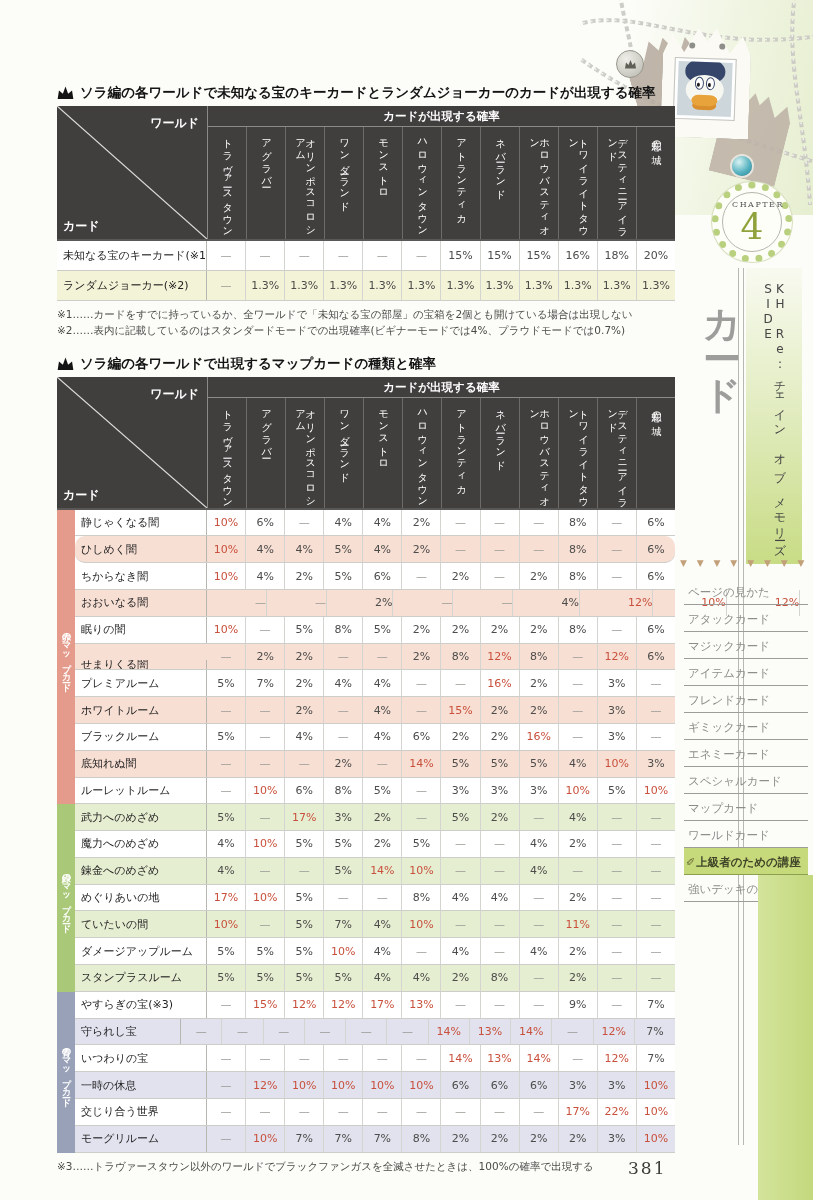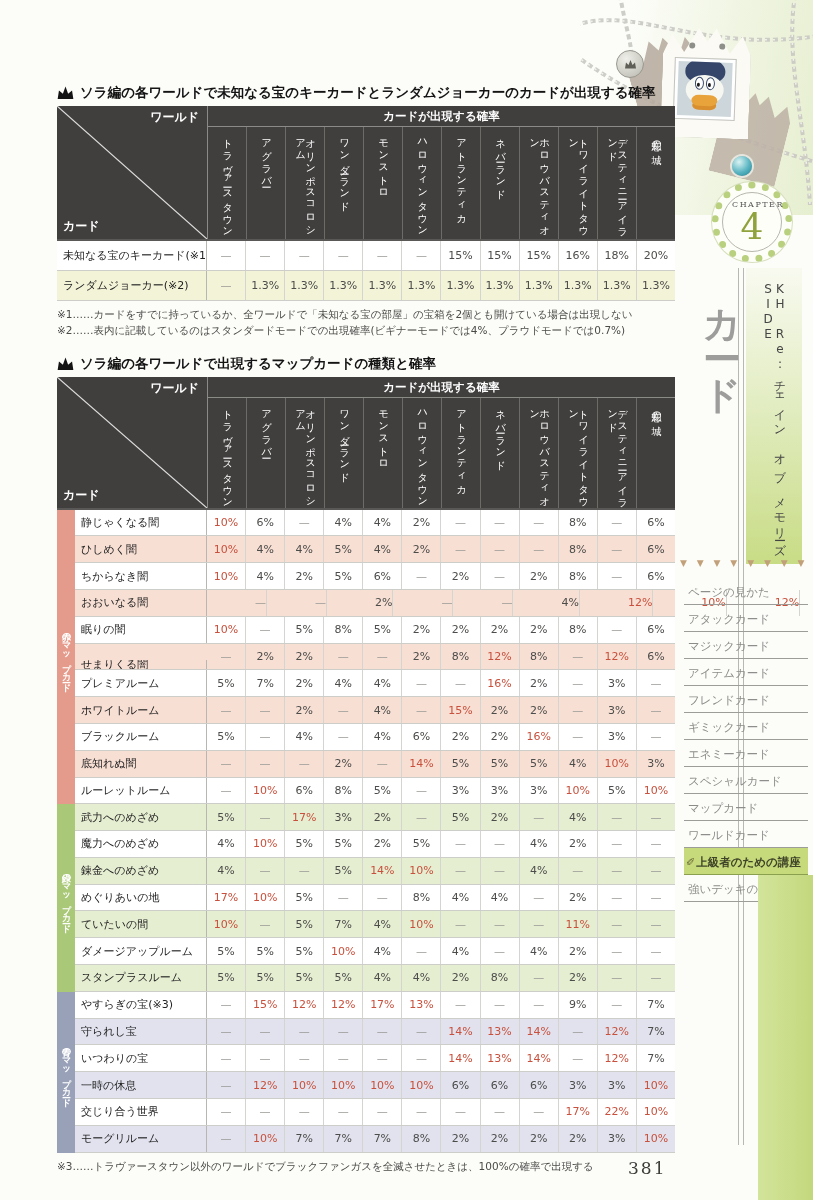--- a/index.html
+++ b/index.html
@@ -38,21 +38,21 @@
 
   
   .content{position:absolute;left:57px;top:84px;width:618px;}
   .tbl-title{display:flex;align-items:center;gap:6px;font-weight:bold;font-size:13.5px;color:#141414;
              margin:0 0 4px 0;}
   .tbl-title svg{flex:0 0 auto;}
   .ptable{width:618px;background:#fff;}
   .thead{display:flex;background:#413f3e;border-bottom:2px solid #5a5856;}
   .corner{flex:0 0 150px;position:relative;}
   .corner svg{position:absolute;inset:0;width:100%;height:100%;}
-  .w-label{position:absolute;top:3px;right:8px;color:#fff;font-weight:bold;font-size:12px;}
+  .w-label{position:absolute;top:9px;right:8px;color:#fff;font-weight:bold;font-size:12px;}
   .c-label{position:absolute;bottom:4px;left:6px;color:#fff;font-weight:bold;font-size:12px;}
   .head-right{flex:1;display:flex;flex-direction:column;border-left:1px solid #8a8a86;}
   .span-h{height:20px;line-height:20px;text-align:center;color:#fff;font-size:11.5px;font-weight:bold;
           border-bottom:1px solid #8a8a86;}
   .world-cols{display:flex;}
   .world-col{flex:1;display:flex;justify-content:center;border-left:1px solid #6d6b68;}
   .world-col:first-child{border-left:none;}
   .world-col span{writing-mode:vertical-rl;color:#fff;font-size:10px;line-height:1;margin-top:5px;letter-spacing:1px;}
   .tgroup{position:relative;}
   .gstrip{position:absolute;left:0;top:0;bottom:0;width:18px;display:flex;}
@@ -309,21 +309,21 @@
             <div class="cell">4%</div>
             <div class="cell">4%</div>
             <div class="cell">2%</div>
             <div class="cell dash">—</div>
             <div class="cell dash">—</div>
             <div class="cell dash">—</div>
             <div class="cell">8%</div>
             <div class="cell dash">—</div>
             <div class="cell">6%</div>
           </div>
-          <div class="trow" style="height: 25.8px; background: rgb(248, 223, 212);">
+          <div class="trow" style="height: 25.8px; background: rgb(248, 223, 212); border-radius: 10px;">
             <div class="rlabel" style="width: 132px;">ひしめく闇</div>
             <div class="cell red">10%</div>
             <div class="cell">4%</div>
             <div class="cell">4%</div>
             <div class="cell">5%</div>
             <div class="cell">4%</div>
             <div class="cell">2%</div>
             <div class="cell dash">—</div>
             <div class="cell dash">—</div>
             <div class="cell dash">—</div>
@@ -590,21 +590,21 @@
             <div class="cell red">17%</div>
             <div class="cell red">13%</div>
             <div class="cell dash">—</div>
             <div class="cell dash">—</div>
             <div class="cell dash">—</div>
             <div class="cell">9%</div>
             <div class="cell dash">—</div>
             <div class="cell">7%</div>
           </div>
           <div class="trow" style="height: 25.8px; background: rgb(225, 226, 238);">
-            <div class="rlabel" style="width: 132px;">守られし宝</div>
+            <div class="rlabel" style="width: 106px;">守られし宝</div>
             <div class="cell dash">—</div>
             <div class="cell dash">—</div>
             <div class="cell dash">—</div>
             <div class="cell dash">—</div>
             <div class="cell dash">—</div>
             <div class="cell dash">—</div>
             <div class="cell red">14%</div>
             <div class="cell red">13%</div>
             <div class="cell red">14%</div>
             <div class="cell dash">—</div>

